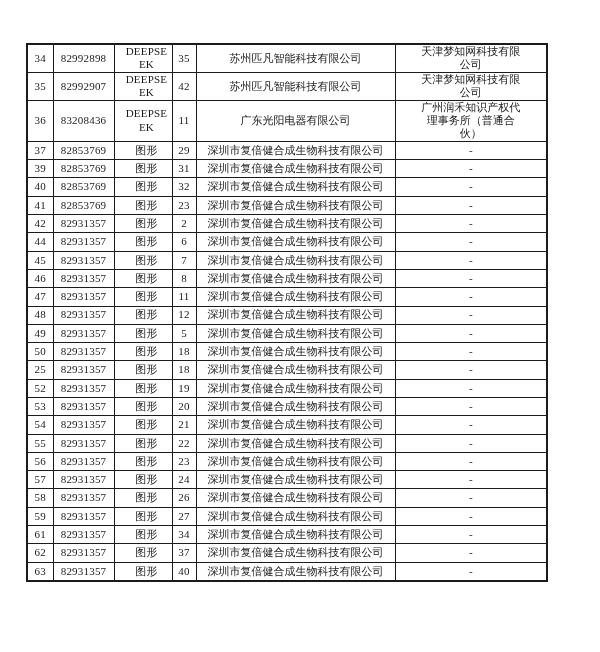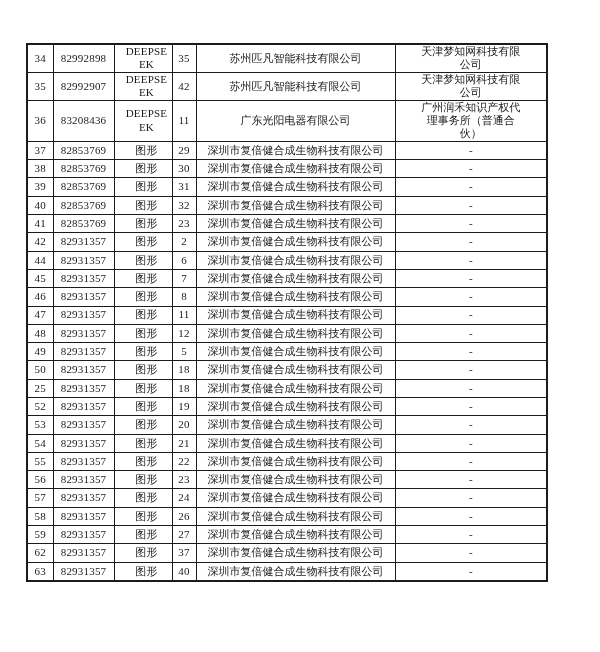--- a/index.html
+++ b/index.html
@@ -100,28 +100,20 @@
         </tr>
         <tr>
           <td class="col-0">37</td>
           <td class="col-1">82853769</td>
           <td class="col-2">图形</td>
           <td class="col-3">29</td>
           <td class="col-4">深圳市复倍健合成生物科技有限公司</td>
           <td class="col-5">-</td>
         </tr>
         <tr>
-          <td class="col-0">38</td>
-          <td class="col-1">82853769</td>
-          <td class="col-2">图形</td>
-          <td class="col-3">30</td>
-          <td class="col-4">深圳市复倍健合成生物科技有限公司</td>
-          <td class="col-5">-</td>
-        </tr>
-        <tr>
           <td class="col-0">39</td>
           <td class="col-1">82853769</td>
           <td class="col-2">图形</td>
           <td class="col-3">31</td>
           <td class="col-4">深圳市复倍健合成生物科技有限公司</td>
           <td class="col-5">-</td>
         </tr>
         <tr>
           <td class="col-0">40</td>
           <td class="col-1">82853769</td>
@@ -264,20 +256,28 @@
           <td class="col-2">图形</td>
           <td class="col-3">26</td>
           <td class="col-4">深圳市复倍健合成生物科技有限公司</td>
           <td class="col-5">-</td>
         </tr>
         <tr>
           <td class="col-0">59</td>
           <td class="col-1">82931357</td>
           <td class="col-2">图形</td>
           <td class="col-3">27</td>
+          <td class="col-4">深圳市复倍健合成生物科技有限公司</td>
+          <td class="col-5">-</td>
+        </tr>
+        <tr>
+          <td class="col-0">61</td>
+          <td class="col-1">82931357</td>
+          <td class="col-2">图形</td>
+          <td class="col-3">34</td>
           <td class="col-4">深圳市复倍健合成生物科技有限公司</td>
           <td class="col-5">-</td>
         </tr>
         <tr>
           <td class="col-0">62</td>
           <td class="col-1">82931357</td>
           <td class="col-2">图形</td>
           <td class="col-3">37</td>
           <td class="col-4">深圳市复倍健合成生物科技有限公司</td>
           <td class="col-5">-</td>

